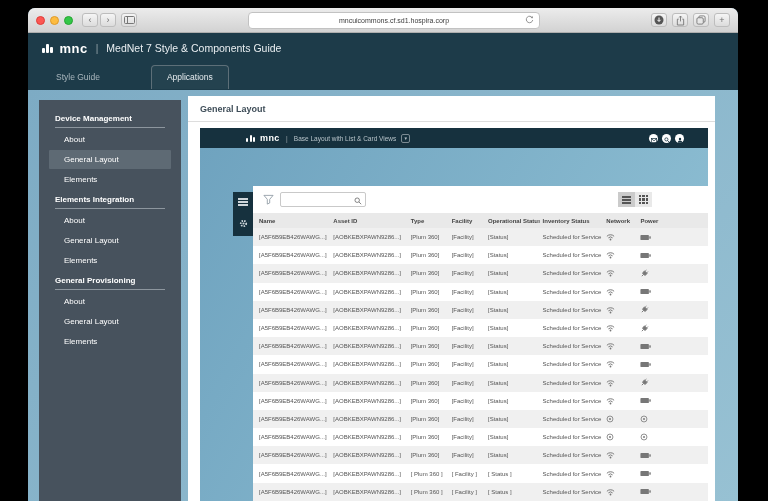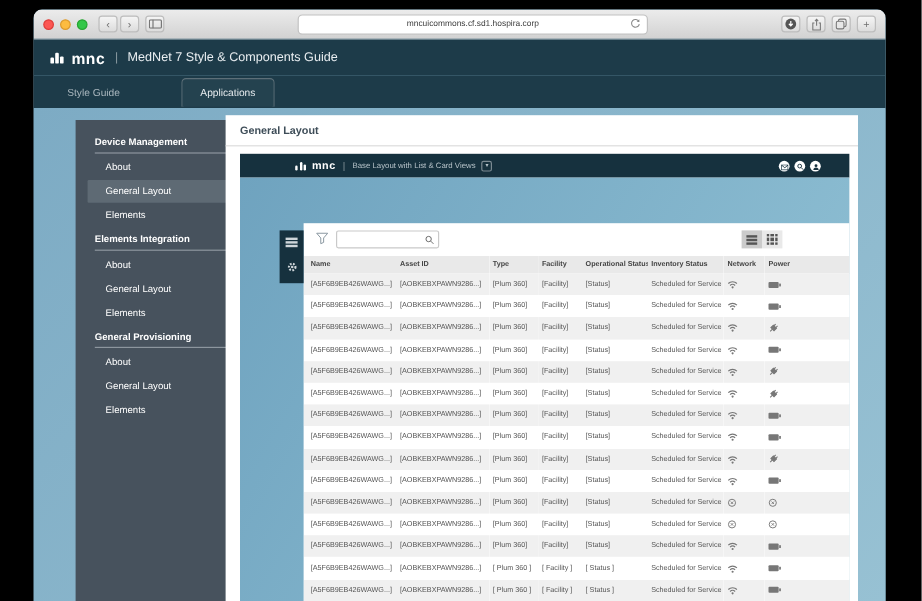--- a/index.html
+++ b/index.html
@@ -38,21 +38,21 @@
   
   .tab-bar{height:28px;background:var(--app-header-bg,#1d3b49);display:flex;align-items:center;
     padding-left:13px;gap:36px;}
   .tab{font-size:8.5px;color:#a9b6bd;padding:7px 15px;line-height:1;}
   .tab.active{background:var(--active-tab-bg,#24424f);border:1px solid #5d6f78;border-bottom:none;
     border-radius:4px 4px 0 0;color:#e6ebee;}
   
   .content{position:absolute;top:82px;bottom:0;left:0;right:0;
     background:linear-gradient(135deg,var(--page-bg-start,#7dabc4),var(--page-bg-end,#97c1d3));}
   .sidebar{position:absolute;left:11px;top:10px;bottom:0;width:142px;
-    background:var(--sidebar-bg,#47525d);color:#fff;padding-top:8px;box-sizing:border-box;margin-left:24px;}
+    background:var(--sidebar-bg,#47525d);color:#fff;padding-top:8px;box-sizing:border-box;}
   .section-title{font-size:8px;font-weight:bold;margin:6px 16px 2px 16px;padding-bottom:4px;
     border-bottom:1px solid #8d969e;}
   .side-item{font-size:8px;padding:5px 0 5px 15px;margin:1px 10px;border-radius:1px;}
   .side-item.active{background:var(--sidebar-active-bg,#5e6a74);}
   .main-panel{position:absolute;left:160px;right:23px;top:6px;bottom:0;background:#fff;
     padding:8px 0 0 0;}
   .page-title{font-size:9px;font-weight:bold;color:#3e4d58;margin:0 12px;}
   .main-panel hr{border:none;border-top:1px solid #ddd;margin:7px 0 0 0;}
   
   .mockup{position:absolute;left:12px;right:7px;top:32px;bottom:0;overflow:hidden;}

